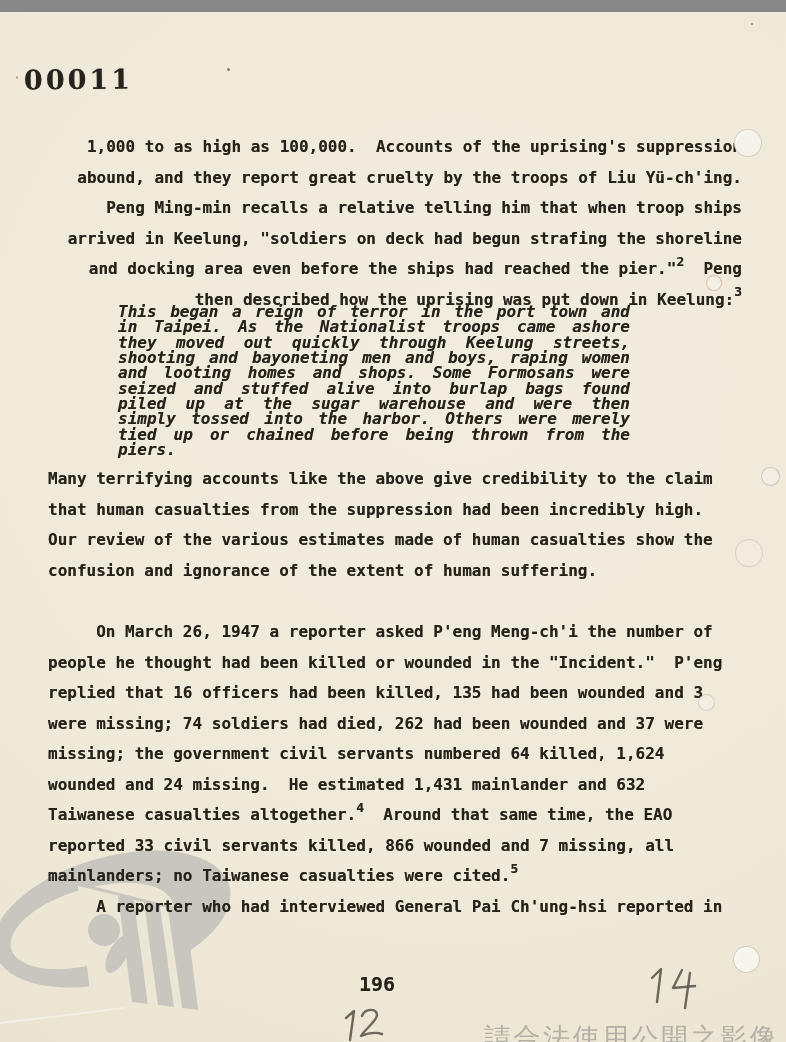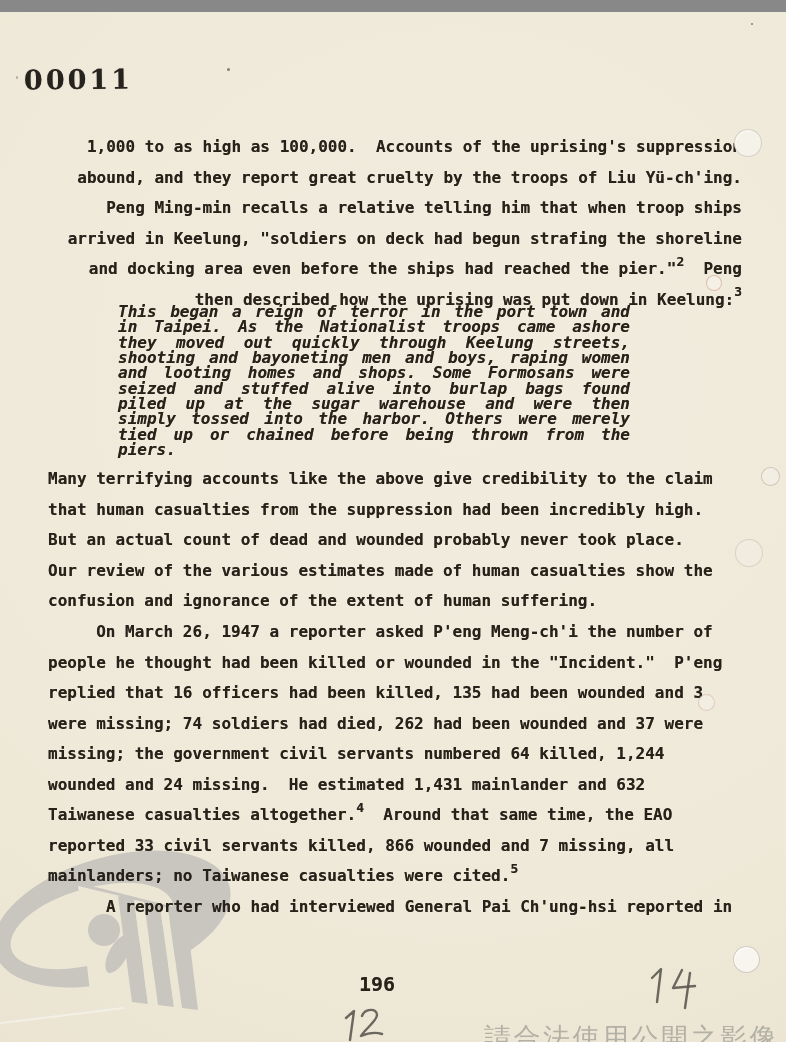--- a/index.html
+++ b/index.html
@@ -19,21 +19,21 @@
     font-size:16px;
     font-weight:bold;
     text-shadow:0 0 0.6px rgba(38,34,25,.55);
     z-index:3;
   }
   .para{left:48px;width:694px;line-height:30.5px;}
   .para .tline{white-space:pre;}
   .p1{top:120px;text-align:right;}
   .p2{top:452px;}
   .p3{top:605px;}
-  .p4{top:880px;text-align:center;}
+  .p4{top:880px;}
   .quote{left:118px;top:292px;width:512px;line-height:15.35px;font-style:italic;}
   .quote .tline{text-align:justify;text-align-last:justify;}
   .quote .tline:last-child{text-align-last:left;}
   sup{font-size:13px;line-height:0;position:relative;top:-2px;}
   
   .stamp{
     position:absolute;left:24px;top:52px;
     font-family:"DejaVu Serif","Liberation Serif",serif;
     font-weight:bold;font-size:27px;letter-spacing:3px;
     color:#26231e;transform:rotate(-0.6deg);
@@ -113,30 +113,29 @@
       <div class="tline">and looting homes and shops.  Some Formosans were</div>
       <div class="tline">seized and stuffed alive into burlap bags found</div>
       <div class="tline">piled up at the sugar warehouse and were then</div>
       <div class="tline">simply tossed into the harbor.  Others were merely</div>
       <div class="tline">tied up or chained before being thrown from the</div>
       <div class="tline">piers.</div>
     </div>
   <div class="tw para p2">
       <div class="tline">Many terrifying accounts like the above give credibility to the claim</div>
       <div class="tline">that human casualties from the suppression had been incredibly high.</div>
-      <div class="tline">But an actual count of dead and wounded probably never took place.</div>
       <div class="tline">Our review of the various estimates made of human casualties show the</div>
       <div class="tline">confusion and ignorance of the extent of human suffering.</div>
     </div>
   <div class="tw para p3">
       <div class="tline">     On March 26, 1947 a reporter asked P'eng Meng-ch'i the number of</div>
       <div class="tline">people he thought had been killed or wounded in the "Incident."  P'eng</div>
       <div class="tline">replied that 16 officers had been killed, 135 had been wounded and 3</div>
       <div class="tline">were missing; 74 soldiers had died, 262 had been wounded and 37 were</div>
-      <div class="tline">missing; the government civil servants numbered 64 killed, 1,244</div>
+      <div class="tline">missing; the government civil servants numbered 64 killed, 1,624</div>
       <div class="tline">wounded and 24 missing.  He estimated 1,431 mainlander and 632</div>
       <div class="tline">Taiwanese casualties altogether.<sup>4</sup>  Around that same time, the EAO</div>
       <div class="tline">reported 33 civil servants killed, 866 wounded and 7 missing, all</div>
       <div class="tline">mainlanders; no Taiwanese casualties were cited.<sup>5</sup></div>
     </div>
   <div class="tw para p4">
       <div class="tline">     A reporter who had interviewed General Pai Ch'ung-hsi reported in</div>
     </div>
 
   <div class="pagenum">196</div>

